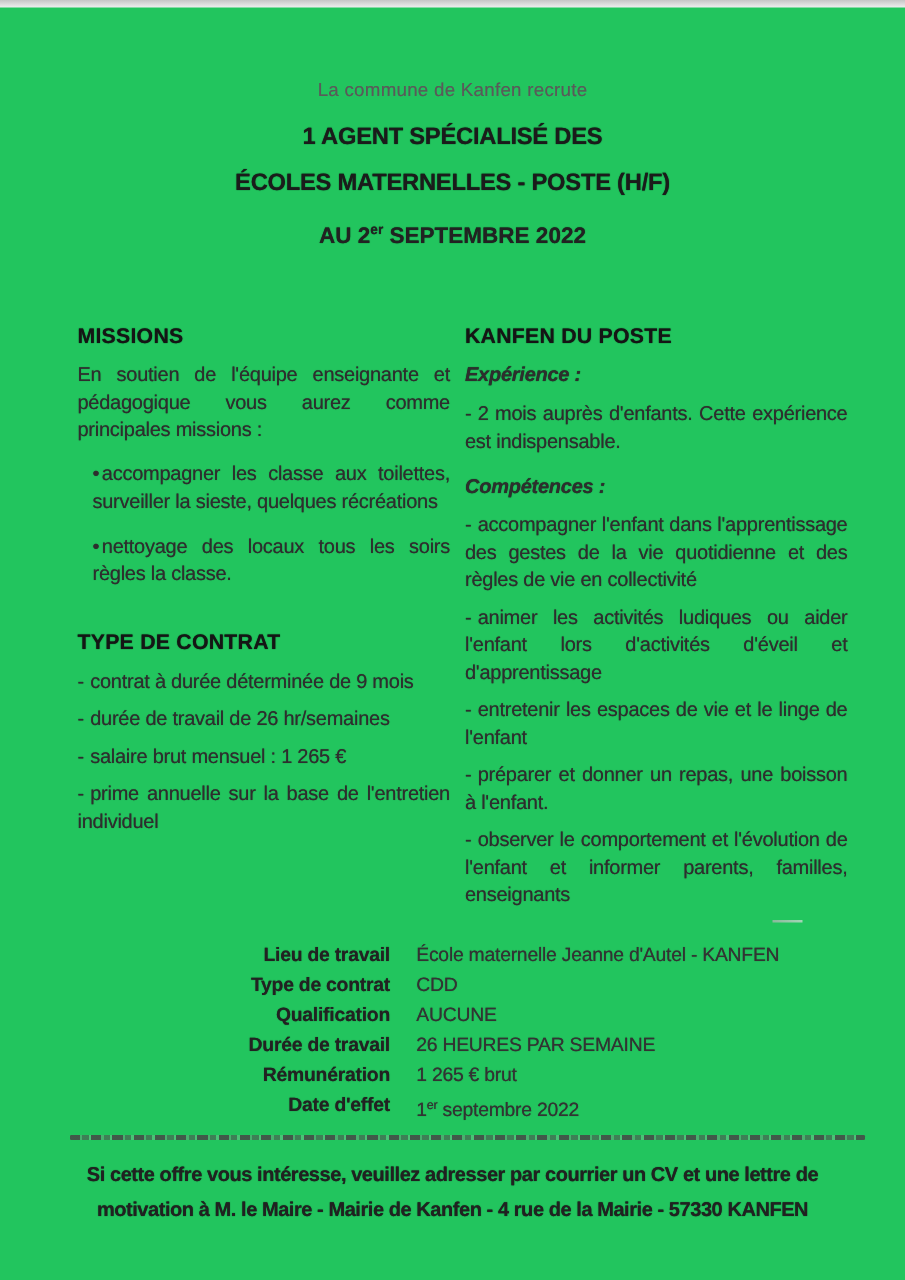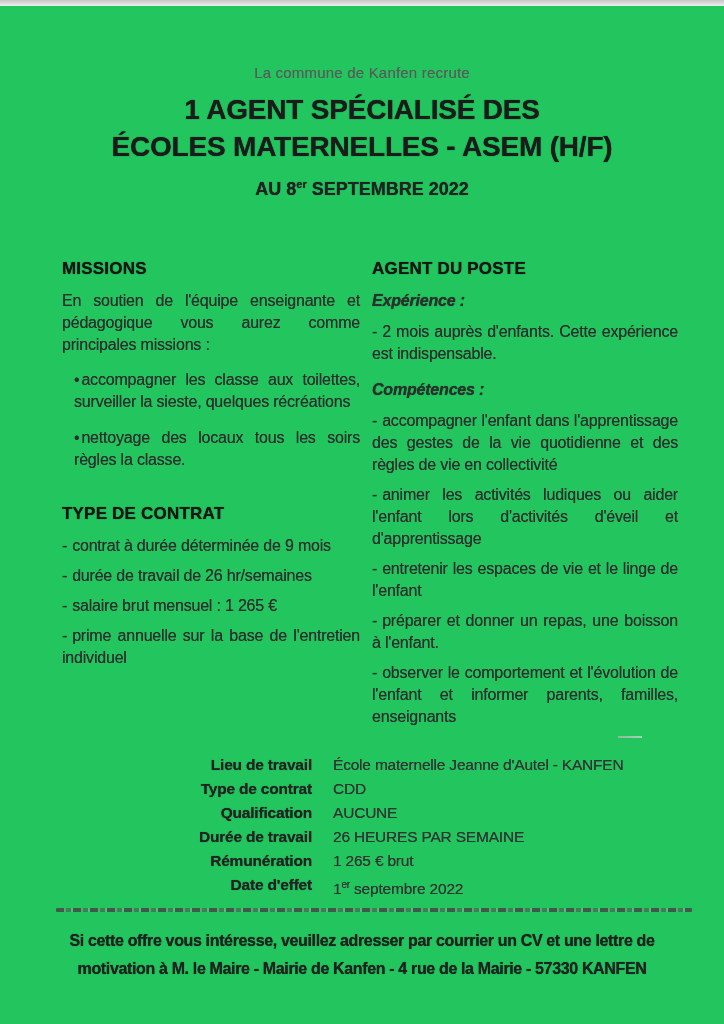--- a/index.html
+++ b/index.html
@@ -18,21 +18,21 @@
     background:linear-gradient(to bottom,#c6c6c6,#efefef);
   }
   
   .header{position:absolute;top:64px;left:0;width:724px;text-align:center;}
   .eyebrow{
     font-size:15px;color:#5a5a5a;letter-spacing:.2px;
     text-shadow:0 0 .5px rgba(90,90,90,.6);
   }
   .title{
     margin-top:10px;
-    font-size:28px;font-weight:700;line-height:37px;color:#1b1b1b;
+    font-size:19px;font-weight:700;line-height:37px;color:#1b1b1b;
     letter-spacing:-.2px;
     text-shadow:0 0 .9px rgba(0,0,0,.8);
     text-align:center;
   }
   .subdate{
     margin-top:13px;
     font-size:18px;font-weight:700;color:#222;
     text-shadow:0 0 .8px rgba(0,0,0,.75);
   }
   .subdate sup{font-size:11px;}
@@ -89,41 +89,41 @@
 <body>
 
 <div class="page">
 
   <div class="scan-top"></div>
 
   <div class="header">
     <div class="eyebrow">La commune de Kanfen recrute</div>
     <div class="title">
       <div>1 AGENT SPÉCIALISÉ DES</div>
-      <div>ÉCOLES MATERNELLES - ASEM (H/F)</div>
+      <div>ÉCOLES MATERNELLES - POSTE (H/F)</div>
     </div>
-    <div class="subdate"><span>AU 8</span><sup>er</sup><span> SEPTEMBRE 2022</span></div>
+    <div class="subdate"><span>AU 2</span><sup>er</sup><span> SEPTEMBRE 2022</span></div>
   </div>
 
   <div class="col col-left ink">
     <h2 class="section-h">MISSIONS</h2>
     <p class="body-p">En soutien de l'équipe enseignante et pédagogique vous aurez comme principales missions :</p>
 
     <div class="bullet-item"><span class="marker">•</span><span>accompagner les classe aux toilettes, surveiller la sieste, quelques récréations</span></div>
     <div class="bullet-item"><span class="marker">•</span><span>nettoyage des locaux tous les soirs règles la classe.</span></div>
 
     <h2 class="section-h spaced">TYPE DE CONTRAT</h2>
     <div class="dash-item"><span class="marker">-</span><span>contrat à durée déterminée de 9 mois</span></div>
     <div class="dash-item"><span class="marker">-</span><span>durée de travail de 26 hr/semaines</span></div>
     <div class="dash-item"><span class="marker">-</span><span>salaire brut mensuel : 1 265 €</span></div>
     <div class="dash-item"><span class="marker">-</span><span>prime annuelle sur la base de l'entretien individuel</span></div>
   </div>
 
   <div class="col col-right ink">
-    <h2 class="section-h">AGENT DU POSTE</h2>
+    <h2 class="section-h">KANFEN DU POSTE</h2>
 
     <div class="sub-label first">Expérience :</div>
     <div class="dash-item"><span class="marker">-</span><span>2 mois auprès d'enfants. Cette expérience est indispensable.</span></div>
 
     <div class="sub-label">Compétences :</div>
     <div class="dash-item"><span class="marker">-</span><span>accompagner l'enfant dans l'apprentissage des gestes de la vie quotidienne et des règles de vie en collectivité</span></div>
     <div class="dash-item"><span class="marker">-</span><span>animer les activités ludiques ou aider l'enfant lors d'activités d'éveil et d'apprentissage</span></div>
     <div class="dash-item"><span class="marker">-</span><span>entretenir les espaces de vie et le linge de l'enfant</span></div>
     <div class="dash-item"><span class="marker">-</span><span>préparer et donner un repas, une boisson à l'enfant.</span></div>
     <div class="dash-item"><span class="marker">-</span><span>observer le comportement et l'évolution de l'enfant et informer parents, familles, enseignants</span></div>

